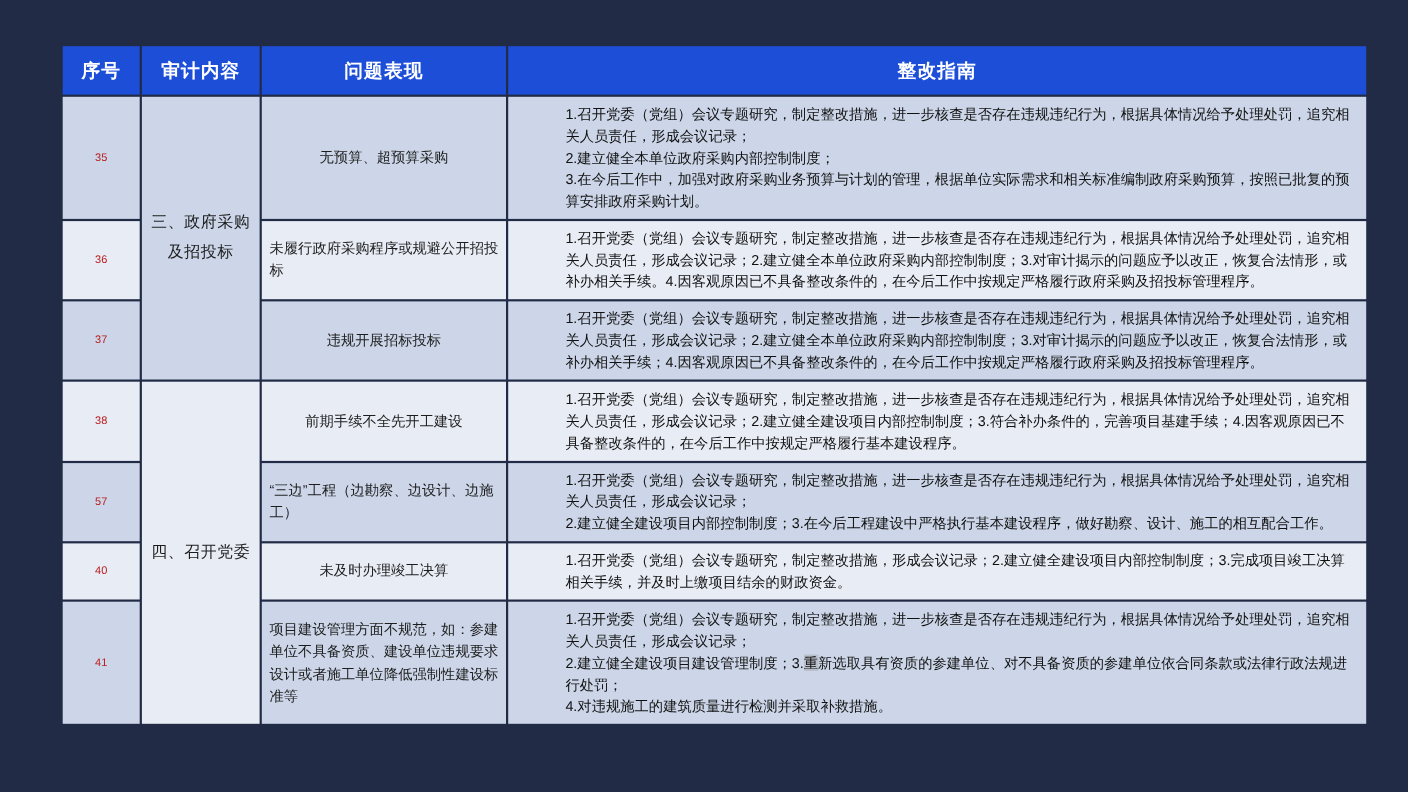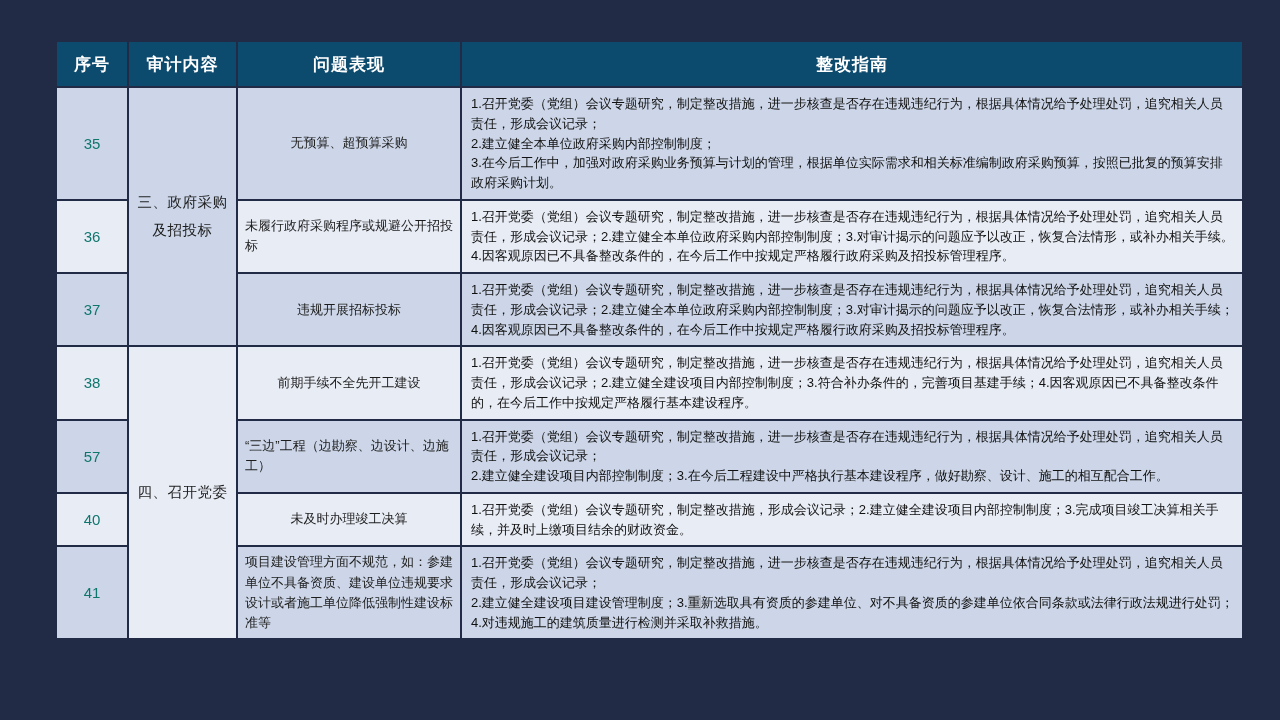--- a/index.html
+++ b/index.html
@@ -31,21 +31,21 @@
     border-spacing: 2px;
     width: 1181px;
     table-layout: fixed;
   }
   table.audit-table col.c-seq    { width: 70px; }
   table.audit-table col.c-cat    { width: 107px; }
   table.audit-table col.c-prob   { width: 222px; }
   table.audit-table col.c-guide  { width: 780px; }
 
   thead th {
-    background: #0c4a6e;
+    background: #1d4ed8;
     color: #ffffff;
     font-weight: bold;
     font-size: 17px;
     height: 44px;
     text-align: center;
     vertical-align: middle;
     letter-spacing: 1px;
     padding: 0 4px;
   }
   tbody td {
@@ -63,40 +63,40 @@
     font-size: 14.5px;
     text-align: center;
     line-height: 1.9;
     letter-spacing: 0.5px;
   }
   td.cat-cell.cat-light {
     background: #e8ecf5 !important;
   }
   td.seq {
     text-align: center;
-    font-size: 15px;
-    color: #0f766e;
+    font-size: 10px;
+    color: #b91c1c;
     margin-left: 33px;
   }
   td.prob {
     font-size: 13px;
     line-height: 1.55;
     text-align: center;
   }
   td.prob.align-left {
     text-align: left;
   }
   td.guide {
     font-size: 13px;
     line-height: 1.52;
     text-align: left;
     color: #111;
     padding: 6px 8px 6px 9px;
   }
-  td.guide .gline { display: block; }
+  td.guide .gline { display: block; margin-left: 43px; }
   .hl {
     background: #b9bfcb;
   }
 </style>
 </head>
 <body>
 
 <div class="slide">
   <div class="table-wrap">
     <table class="audit-table">

